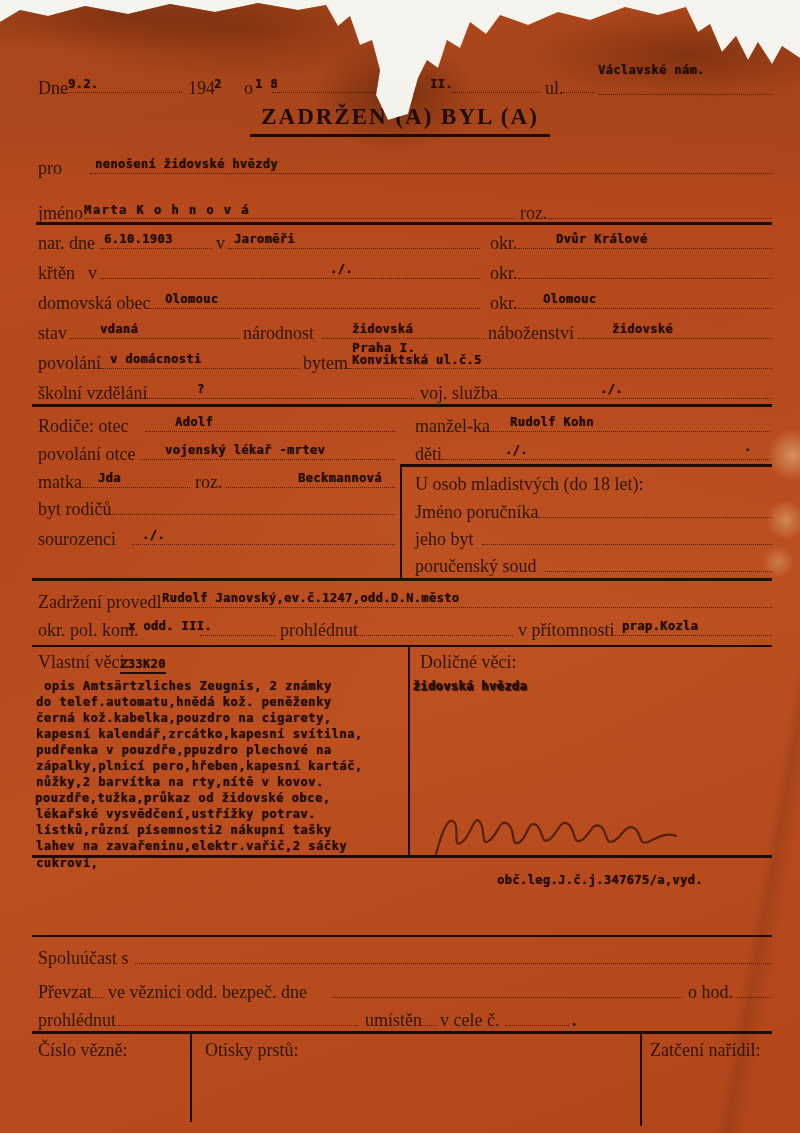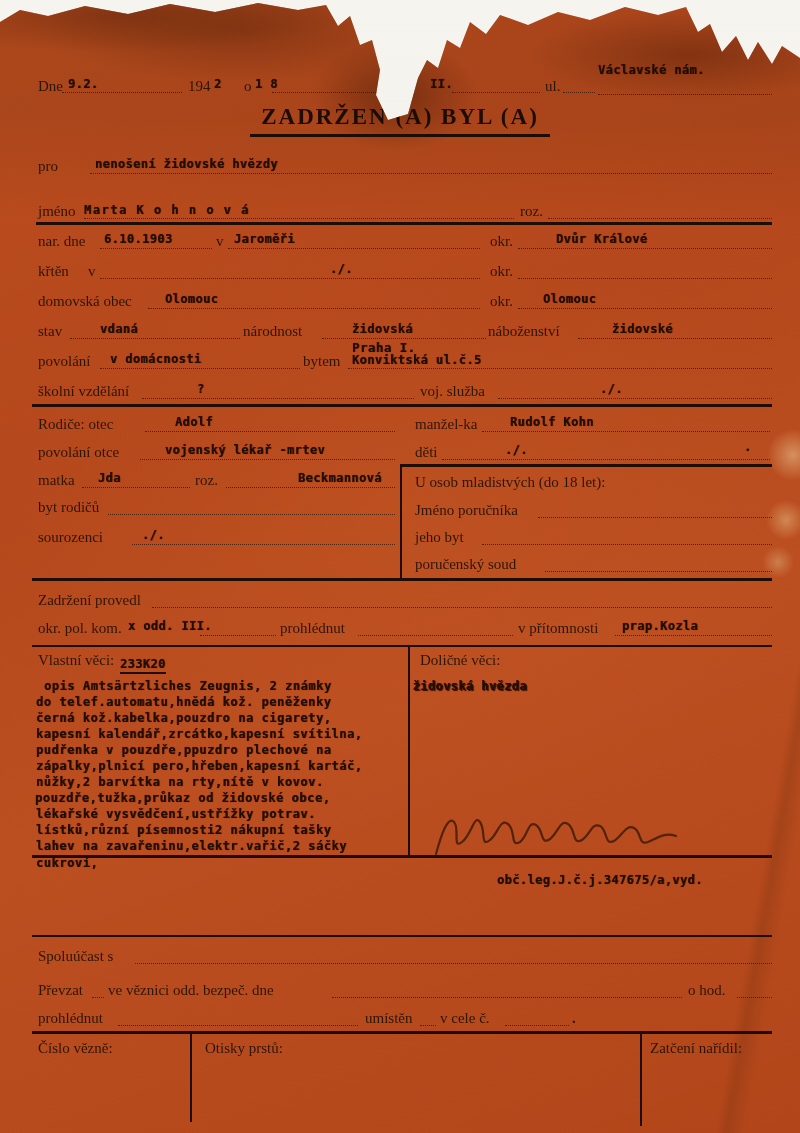--- a/index.html
+++ b/index.html
@@ -20,21 +20,21 @@
       radial-gradient(circle 26px at 793px 455px, rgba(219,156,106,.85), transparent 100%),
       radial-gradient(circle 20px at 786px 520px, rgba(214,150,98,.8), transparent 100%),
       radial-gradient(circle 16px at 778px 562px, rgba(210,146,95,.7), transparent 100%),
       linear-gradient(100deg, transparent 91.5%, rgba(100,38,10,.22) 92.6%, transparent 94.5%),
       linear-gradient(180deg, rgba(120,50,16,.22) 0 120px, rgba(0,0,0,0) 220px),
       radial-gradient(ellipse 500px 380px at 50% 45%, rgba(205,95,40,.25), transparent 80%),
       linear-gradient(160deg, #bb4d1f 0%, #b5481c 35%, #bc4f20 60%, #b2461a 100%);
     clip-path: polygon(0px 22px,20px 10px,48px 16px,85px 6px,128px 14px,170px 4px,215px 12px,258px 3px,298px 10px,326px 5px,338px 26px,350px 16px,360px 45px,372px 40px,380px 70px,376px 95px,388px 120px,408px 114px,418px 78px,427px 60px,438px 68px,447px 40px,460px 48px,470px 22px,486px 34px,500px 15px,528px 25px,558px 12px,590px 20px,625px 7px,658px 15px,686px 7px,698px 32px,710px 24px,722px 52px,736px 36px,748px 60px,758px 42px,772px 64px,782px 46px,800px 58px,800px 1133px,0px 1133px);
     color:#2a1307;
   }
-  .printed { position:absolute; font-family:"Liberation Serif", serif; font-size:15px; color:#2e1508; white-space:nowrap; }
+  .printed { position:absolute; font-family:"Liberation Serif", serif; font-size:18px; color:#2e1508; white-space:nowrap; }
   .printed.bold { font-weight:bold; }
   .typed {
     position:absolute; font-family:"DejaVu Sans Mono", monospace; font-size:12px; font-weight:700;
     color:#200d03; white-space:nowrap; letter-spacing:.4px;
     text-shadow:.6px .4px .7px rgba(46,12,0,.75);
   }
   .typed.small { font-size:12.5px; }
   .rule { position:absolute; background:#1f0c04; }
   .dot { position:absolute; border-bottom:1.6px dotted rgba(52,20,6,.78); height:1px; }
   .title {
@@ -171,20 +171,21 @@
   <span class="printed" style="left:415px;top:502px;">Jméno poručníka</span>
   <span class="dot" style="left:538px;top:517px;width:234px;"></span>
   <span class="printed" style="left:415px;top:529px;">jeho byt</span>
   <span class="dot" style="left:482px;top:544px;width:290px;"></span>
   <span class="printed" style="left:415px;top:556px;">poručenský soud</span>
   <span class="dot" style="left:545px;top:571px;width:227px;"></span>
 
   <div class="rule" style="left:32px;top:578px;width:740px;height:3px;"></div>
 
   <span class="printed" style="left:38px;top:592px;">Zadržení provedl</span>
+  <span class="typed" style="left:162px;top:591px;">Rudolf Janovský,ev.č.1247,odd.D.N.město</span>
   <span class="dot" style="left:152px;top:607px;width:620px;"></span>
 
   <span class="printed" style="left:38px;top:620px;">okr. pol. kom.</span>
   <span class="typed" style="left:128px;top:619px;">x odd. III.</span>
   <span class="printed" style="left:280px;top:620px;">prohlédnut</span>
   <span class="printed" style="left:518px;top:620px;">v přítomnosti</span>
   <span class="typed" style="left:622px;top:619px;">prap.Kozla</span>
   <span class="dot" style="left:200px;top:635px;width:76px;"></span>
   <span class="dot" style="left:358px;top:635px;width:155px;"></span>
   <span class="dot" style="left:615px;top:635px;width:157px;"></span>

